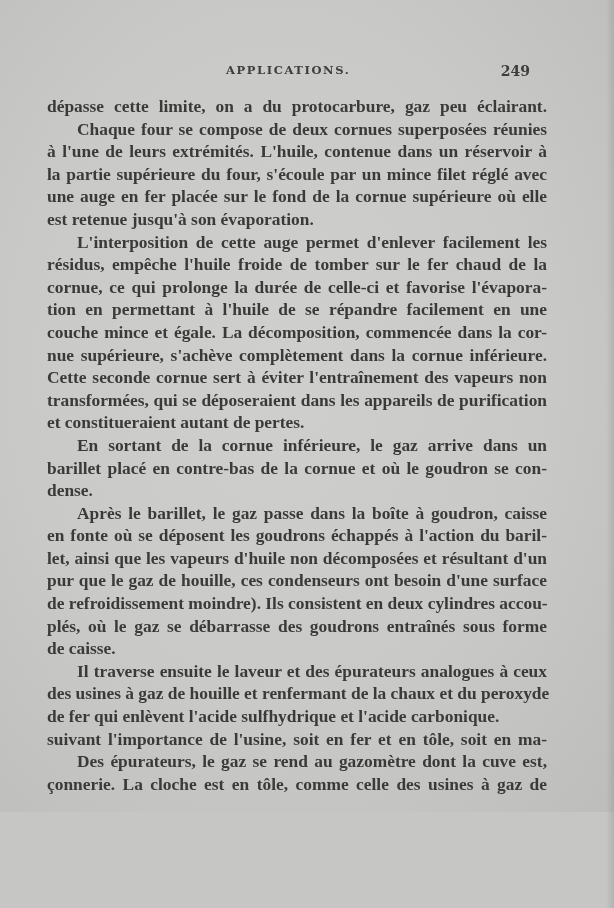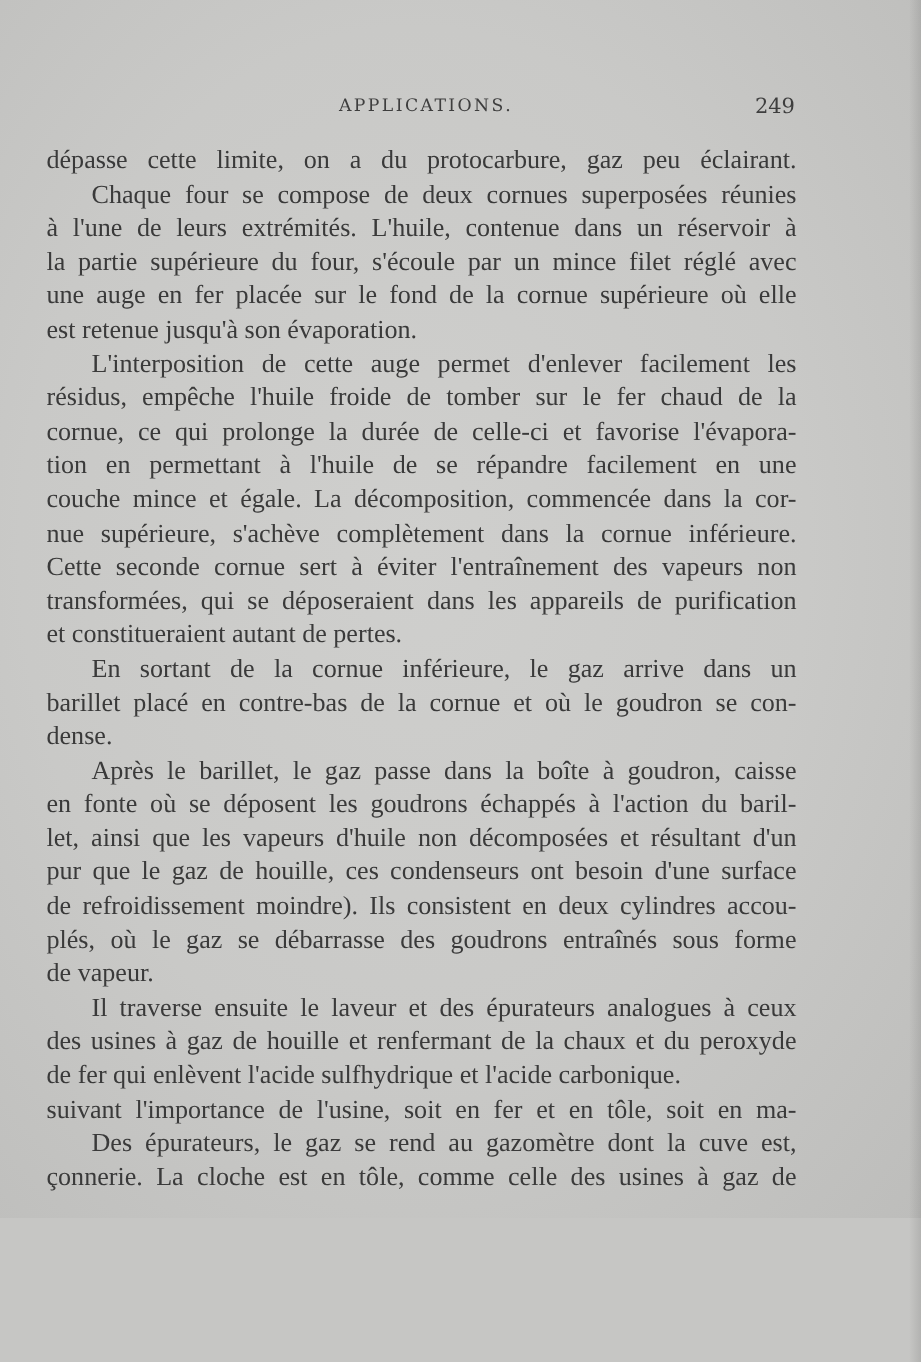--- a/index.html
+++ b/index.html
@@ -12,20 +12,21 @@
     background: #c6c6c4;
     overflow: hidden;
     position: relative;
   }
   .page {
     position: absolute;
     left: 0; top: 0;
     width: 614px;
     height: 812px;
     background: radial-gradient(ellipse at 45% 45%, #cfcfcd 0%, #c9c9c7 55%, #bdbdbb 100%);
+    font-weight: bold;
   }
   .edge-right {
     position: absolute;
     right: 0; top: 0;
     width: 8px; height: 908px;
     background: linear-gradient(to right, rgba(0,0,0,0) 0%, rgba(90,90,90,0.18) 100%);
   }
   .header {
     position: absolute;
     top: 63px;
@@ -44,21 +45,21 @@
   }
   .page-number {
     position: absolute;
     right: 0;
     top: 0;
     font-size: 14px;
   }
   .body-text {
     position: absolute;
     top: 95px;
-    left: 31px;
+    left: 47px;
     width: 500px;
     font-family: "Liberation Serif", serif;
     font-size: 17.4px;
     line-height: 22.6px;
     color: #3a3a3a;
     text-align: justify;
   }
   .line {
     display: block;
     white-space: nowrap;
@@ -103,21 +104,21 @@
       <span class="line last">et constitueraient autant de pertes.</span>
       <span class="line indent">En sortant de la cornue inférieure, le gaz arrive dans un</span>
       <span class="line">barillet placé en contre-bas de la cornue et où le goudron se con-</span>
       <span class="line last">dense.</span>
       <span class="line indent">Après le barillet, le gaz passe dans la boîte à goudron, caisse</span>
       <span class="line">en fonte où se déposent les goudrons échappés à l'action du baril-</span>
       <span class="line">let, ainsi que les vapeurs d'huile non décomposées et résultant d'un</span>
       <span class="line">pur que le gaz de houille, ces condenseurs ont besoin d'une surface</span>
       <span class="line">de refroidissement moindre). Ils consistent en deux cylindres accou-</span>
       <span class="line">plés, où le gaz se débarrasse des goudrons entraînés sous forme</span>
-      <span class="line last">de vapeur.</span>
+      <span class="line last">de caisse.</span>
       <span class="line indent">Il traverse ensuite le laveur et des épurateurs analogues à ceux</span>
       <span class="line">des usines à gaz de houille et renfermant de la chaux et du peroxyde</span>
       <span class="line last">de fer qui enlèvent l'acide sulfhydrique et l'acide carbonique.</span>
       <span class="line">suivant l'importance de l'usine, soit en fer et en tôle, soit en ma-</span>
       <span class="line indent">Des épurateurs, le gaz se rend au gazomètre dont la cuve est,</span>
       <span class="line">çonnerie. La cloche est en tôle, comme celle des usines à gaz de</span>
     </div>
 </div>
 
 </body></html>

